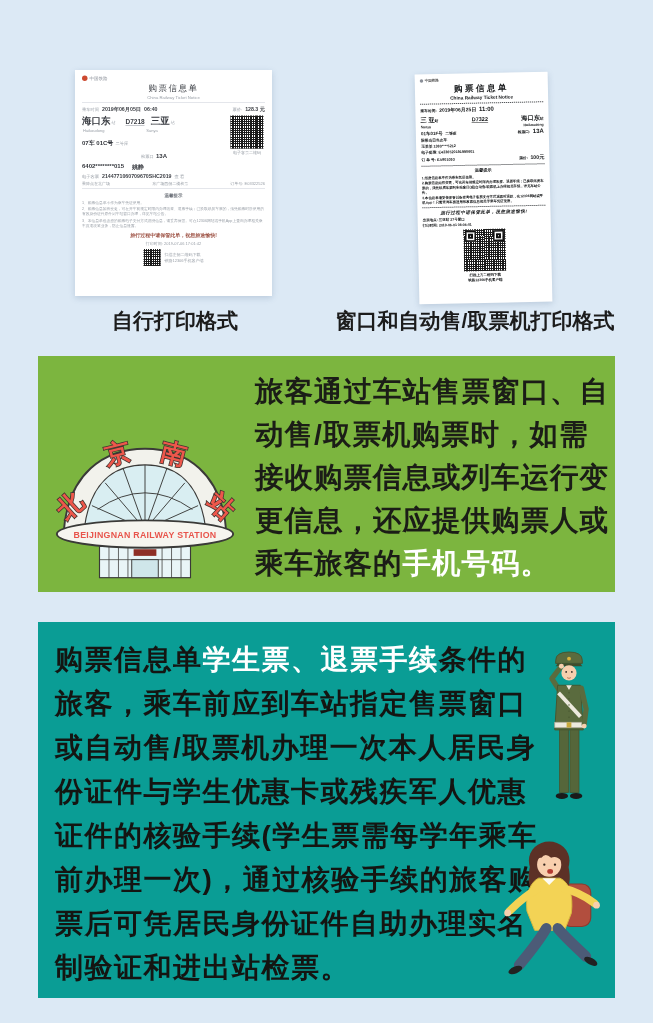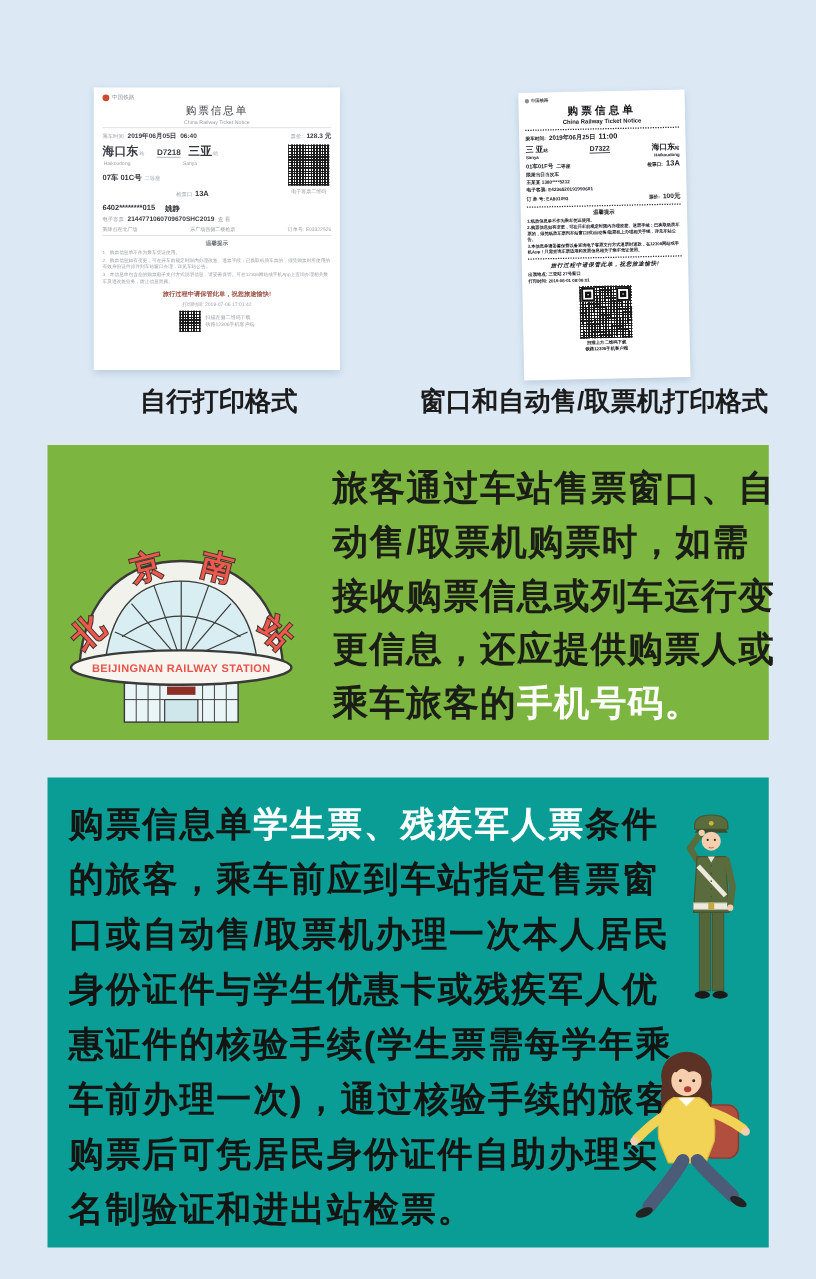--- a/index.html
+++ b/index.html
@@ -78,21 +78,21 @@
   .t2-foot { text-align:center; font-size:7px; line-height:9.5px; }
 
   
   .caption { position:absolute; top:307px; font-size:21px; font-weight:600; color:#1c1c1c; text-align:center; }
   .cap-left { left:68px; width:214px; }
   .cap-right { left:322px; width:306px; }
 
   
   .green-box { position:absolute; left:38px; top:356px; width:577px; height:236px; background:#7cb53f; }
   .teal-box { position:absolute; left:38px; top:622px; width:577px; height:376px; background:#0a9d95; }
-  .g-text { position:absolute; left:228px; top:14px; width:360px; font-size:28.5px; font-weight:700; line-height:43px; color:#1b1d17; letter-spacing:1px; }
+  .g-text { position:absolute; left:217px; top:14px; width:360px; font-size:28.5px; font-weight:700; line-height:43px; color:#1b1d17; letter-spacing:1px; }
   .tl-text { position:absolute; left:17px; top:16px; width:488px; font-size:28px; font-weight:700; line-height:44px; color:#141512; letter-spacing:1.5px; }
   .hl { color:#ffffff; }
 
   .station-wrap { position:absolute; left:6px; top:52px; width:202px; height:182px; }
   .soldier-wrap { position:absolute; right:8px; top:22px; width:76px; height:168px; }
   .girl-wrap { position:absolute; right:3px; bottom:6px; width:116px; height:160px; }
   svg { display:block; width:100%; height:100%; }
   .arc-ch { font-size:27px; font-weight:bold; fill:#ee574b; stroke:#3f3430; stroke-width:1.6px; paint-order:stroke; text-anchor:middle; font-family:"Liberation Sans","DejaVu Sans",sans-serif; }
   .banner-txt { font-size:9.3px; font-weight:bold; fill:#e8544b; text-anchor:middle; letter-spacing:.3px; font-family:"Liberation Sans","DejaVu Sans",sans-serif; }
 </style>
@@ -272,21 +272,21 @@
         </g>
       </svg>
     </div>
     <div class="g-text">
       <span>旅客通过车站售票窗口、自动售/取票机购票时，如需接收购票信息或列车运行变更信息，还应提供购票人或乘车旅客的</span><span class="hl">手机号码。</span>
     </div>
   </div>
 
   <div class="teal-box">
     <div class="tl-text">
-      <span>购票信息单</span><span class="hl">学生票、残疾军人票</span><span>条件的旅客，乘车前应到车站指定售票窗口或自动售/取票机办理一次本人居民身份证件与学生优惠卡或残疾军人优惠证件的核验手续(学生票需每学年乘车前办理一次)，通过核验手续的旅客购票后可凭居民身份证件自助办理实名制验证和进出站检票。</span>
+      <span>购票信息单</span><span class="hl">学生票、退票手续</span><span>条件的旅客，乘车前应到车站指定售票窗口或自动售/取票机办理一次本人居民身份证件与学生优惠卡或残疾军人优惠证件的核验手续(学生票需每学年乘车前办理一次)，通过核验手续的旅客购票后可凭居民身份证件自助办理实名制验证和进出站检票。</span>
     </div>
 
     <div class="soldier-wrap">
       <svg viewBox="0 0 80 172">
         <path d="M26 15 Q26 6 40 6 Q54 6 54 15 L54 18 L26 18 Z" fill="#5a6b3e" stroke="#46552f" stroke-width="1"></path>
         <path d="M28 18 L52 18 L54 21 L26 21 Z" fill="#3f4d2c"></path>
         <circle cx="40" cy="13" r="2" fill="#d9b23a"></circle>
         <ellipse cx="40" cy="28" rx="8" ry="8" fill="#f7cfae"></ellipse>
         <circle cx="37" cy="27" r="0.9" fill="#2c2520"></circle>
           <circle cx="43" cy="27" r="0.9" fill="#2c2520"></circle>

